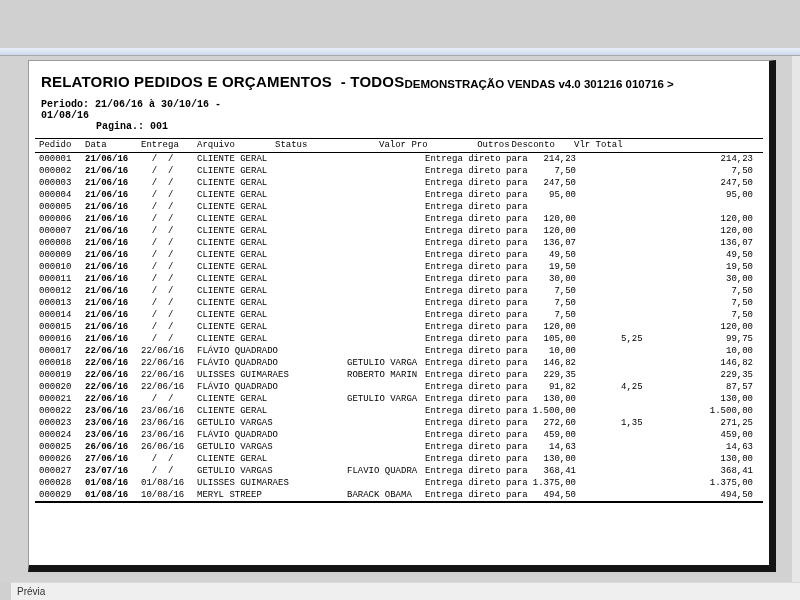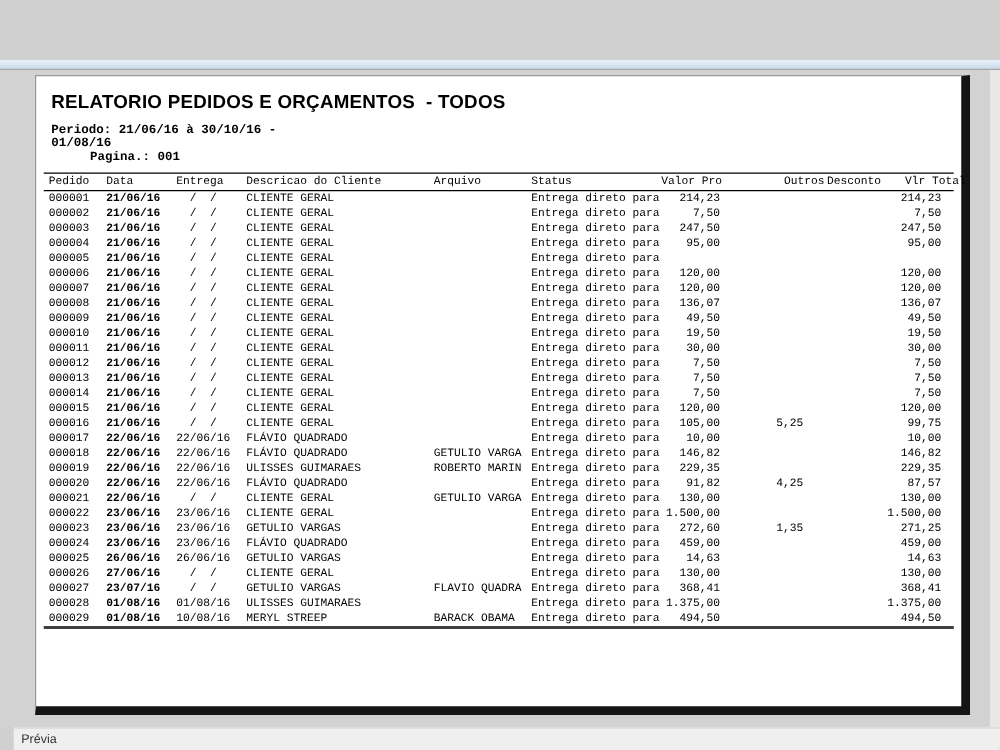--- a/index.html
+++ b/index.html
@@ -59,21 +59,21 @@
            padding:10px 4px 0 4px; }
 
   .rep-titlerow { display:flex; align-items:flex-end;
                   padding:2px 6px 0 8px; }
   .rep-title { font-size:15px; font-weight:bold; letter-spacing:0.2px; color:#000; white-space:pre; }
   .rep-demo  { font-size:11.5px; font-weight:bold; color:#000; white-space:pre; }
 
   .rep-period { display:flex; font-family:"Liberation Mono", monospace; font-weight:bold;
                 font-size:10px; margin:9px 0 6px 0; padding:0 8px; white-space:pre; color:#000;flex-direction:column; }
   .rep-period .spacer { flex:1; }
-  .rep-period .pgl { margin-left:31px; }
+  .rep-period .pgl { margin-left:55px; }
 
   .hr { border-top:1px solid #000; margin:0 2px; }
 
   .thead, .trow, .totrow { display:flex; font-family:"Liberation Mono", monospace;
                            font-size:9px; white-space:pre; color:#000; }
   .thead { height:13px; line-height:13px; }
   .trow  { height:12px; line-height:12px; }
   .totrow{ height:16px; line-height:16px; }
 
   .pad { flex:0 0 6px; }
@@ -193,37 +193,37 @@
   <span class="pageinfo">Nº da Página: Número Página: 1</span>
 </div>
 
 <div class="preview">
   <div class="right-strip"></div>
 
   <div class="paper">
 
     <div class="rep-titlerow">
       <span class="rep-title">RELATORIO PEDIDOS E ORÇAMENTOS  - TODOS</span>
+      <span class="rep-demo">DEMONSTRAÇÃO VENDAS v4.0 301216 010716 &gt;</span>
     </div>
 
     <div class="rep-period">
       <span>Periodo: 21/06/16 à 30/10/16 -</span>
       <span class="spacer"></span>
       <span>01/08/16</span>
       <span class="pgl">Pagina.: 001</span>
     </div>
 
     <div class="hr"></div>
 
     <div class="thead">
       <span class="pad"></span>
       <span class="hc0">Pedido</span>
       <span class="hc1">Data</span>
       <span class="hc2">Entrega</span>
-      <span class="hc3">Descricao do Cliente</span>
       <span class="hc4">Arquivo</span>
       <span class="hc5">Status</span>
       <span class="hc6">Valor Pro</span>
       <span class="hc7">Outros</span>
       <span class="hc8">Desconto</span>
       <span class="hc9">Vlr Total</span>
     </div>
 
     <div class="hr"></div>
 

